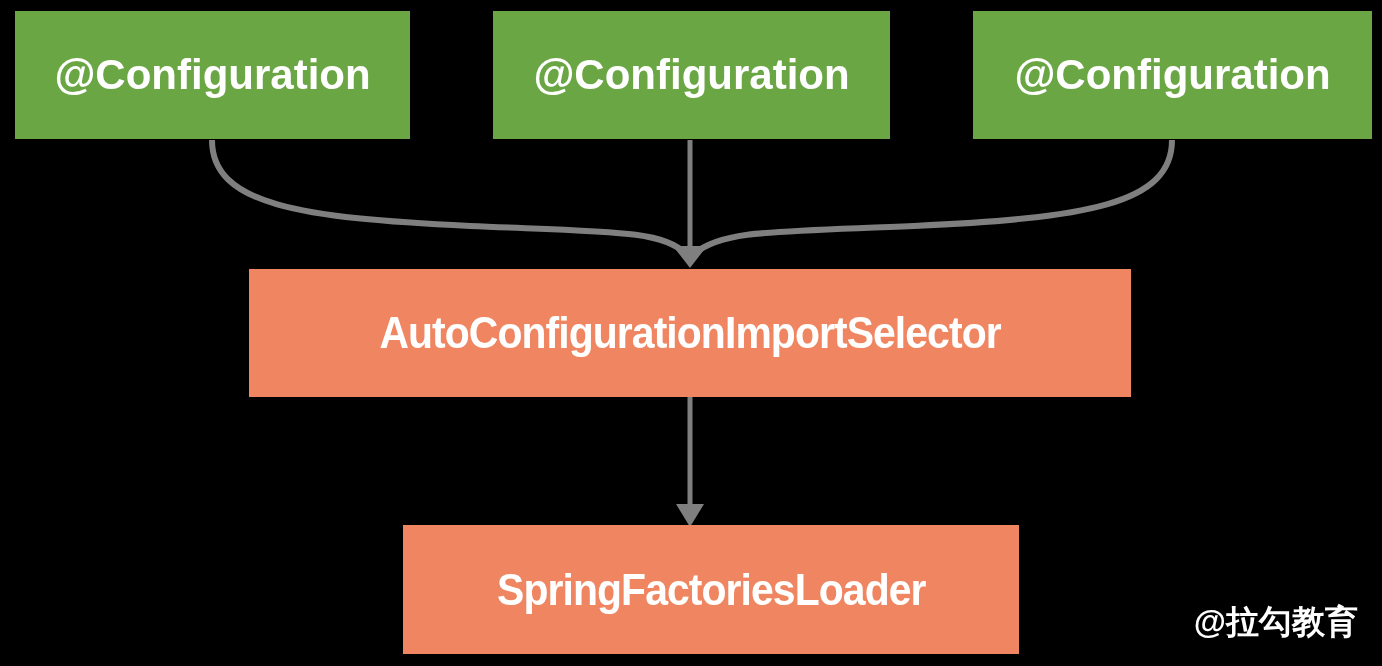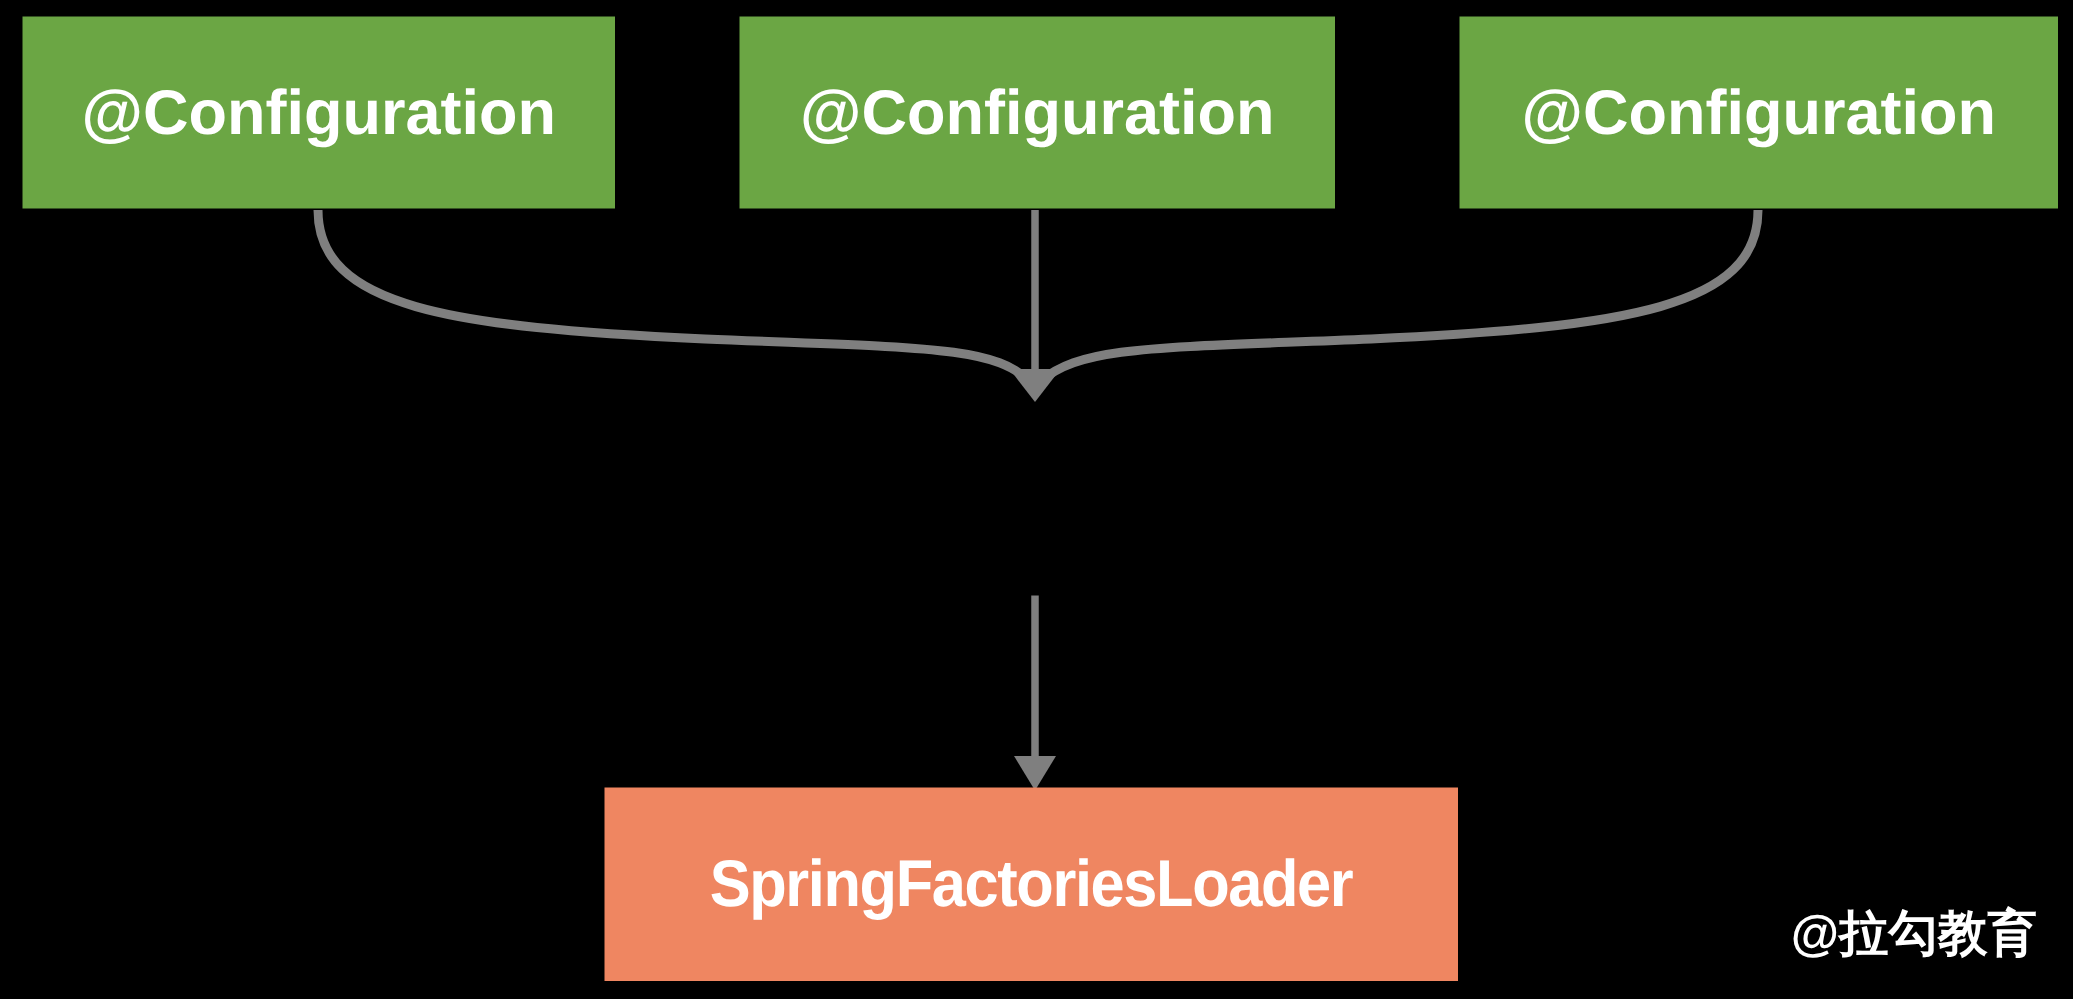--- a/index.html
+++ b/index.html
@@ -37,21 +37,21 @@
     display: inline-block;
   }
   .node__label--condensed {
     transform: scaleX(0.93);
     letter-spacing: -1px;
   }
   #config-box-1 { left: 15px;  top: 11px;  width: 395px; height: 128px; }
   #config-box-2 { left: 493px; top: 11px;  width: 397px; height: 128px; }
   #config-box-3 { left: 973px; top: 11px;  width: 399px; height: 128px; }
   #selector-box { left: 249px; top: 269px; width: 882px; height: 128px; }
-  #loader-box   { left: 403px; top: 525px; width: 569px; height: 129px; }
+  #loader-box   { left: 403px; top: 525px; width: 616px; height: 129px; }
   .arrows {
     position: absolute;
     left: 0;
     top: 0;
     pointer-events: none;
   }
   .arrow-stroke {
     stroke: var(--arrow-gray, #7F7F7F);
     stroke-width: 6;
     fill: none;
@@ -94,20 +94,23 @@
   </div>
 
   <div class="node node--green" id="config-box-2">
     <span class="node__label">@Configuration</span>
   </div>
 
   <div class="node node--green" id="config-box-3">
     <span class="node__label">@Configuration</span>
   </div>
 
+  <div class="node node--orange" id="selector-box">
+    <span class="node__label node__label--condensed">AutoConfigurationImportSelector</span>
+  </div>
 
   <div class="node node--orange" id="loader-box">
     <span class="node__label node__label--condensed">SpringFactoriesLoader</span>
   </div>
 
   <div class="watermark">@拉勾教育</div>
 
 </div>
 
 </body></html>

